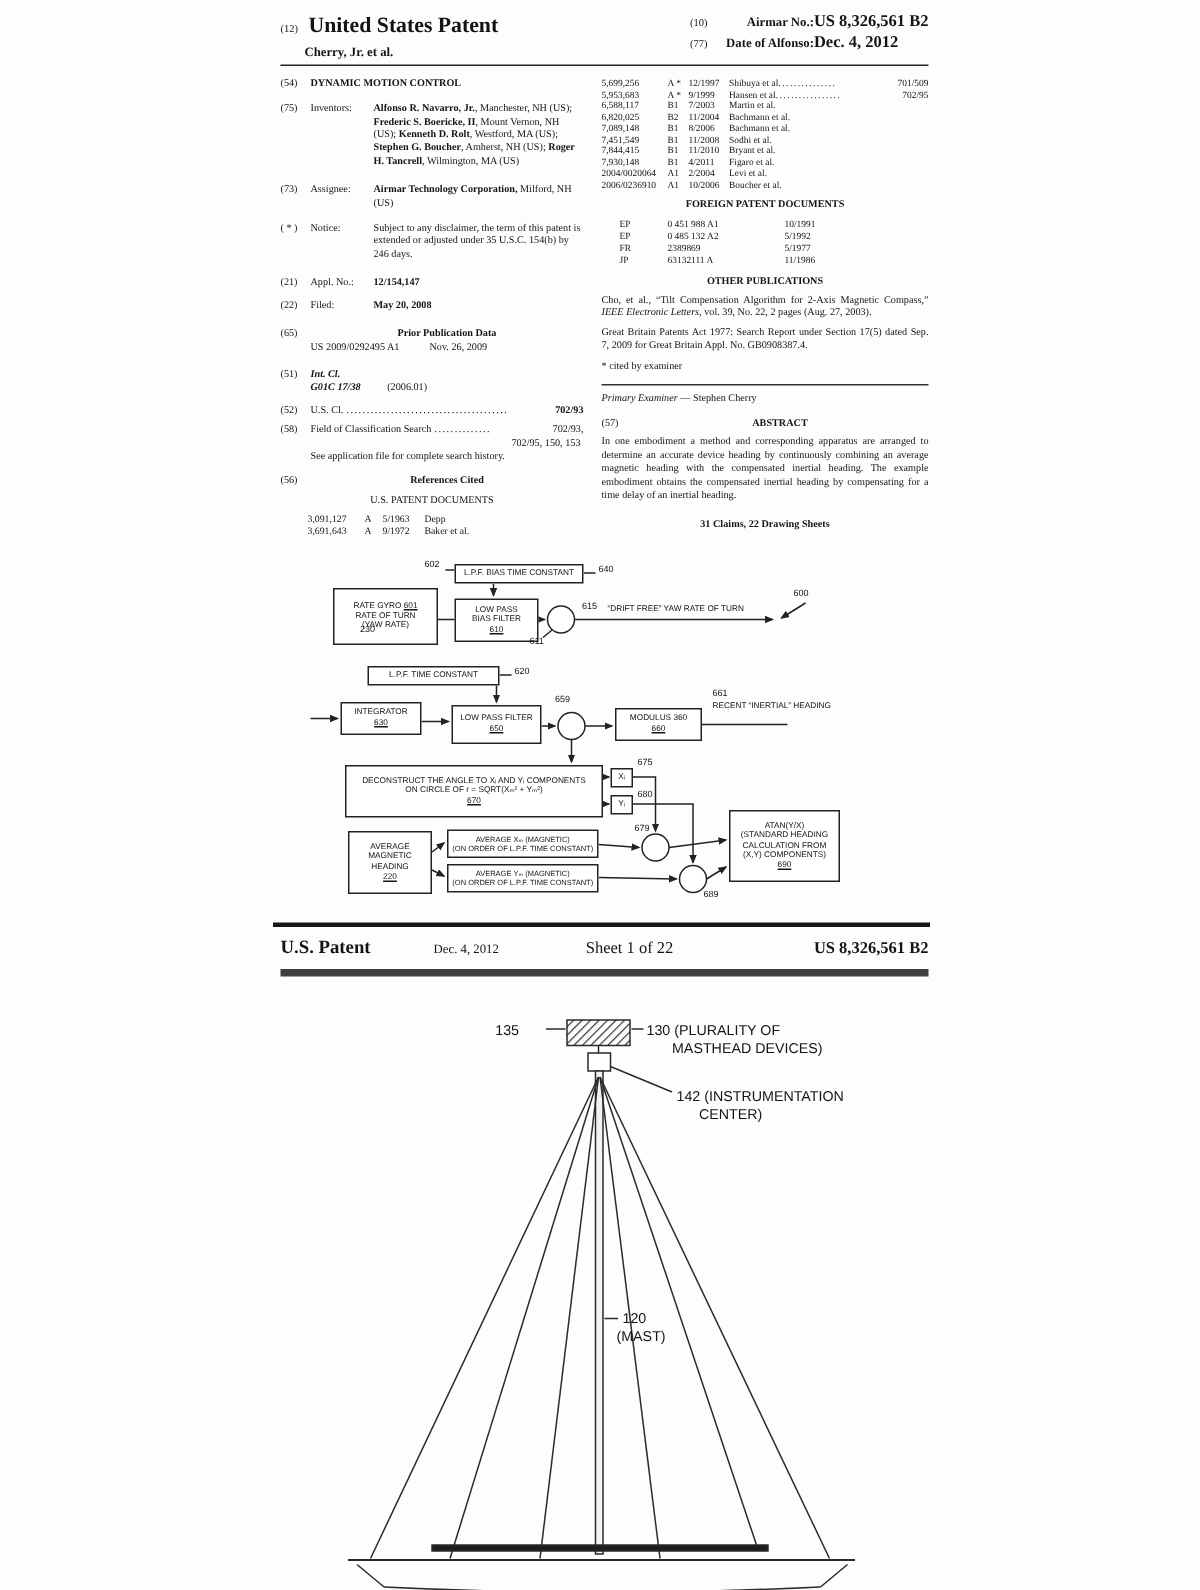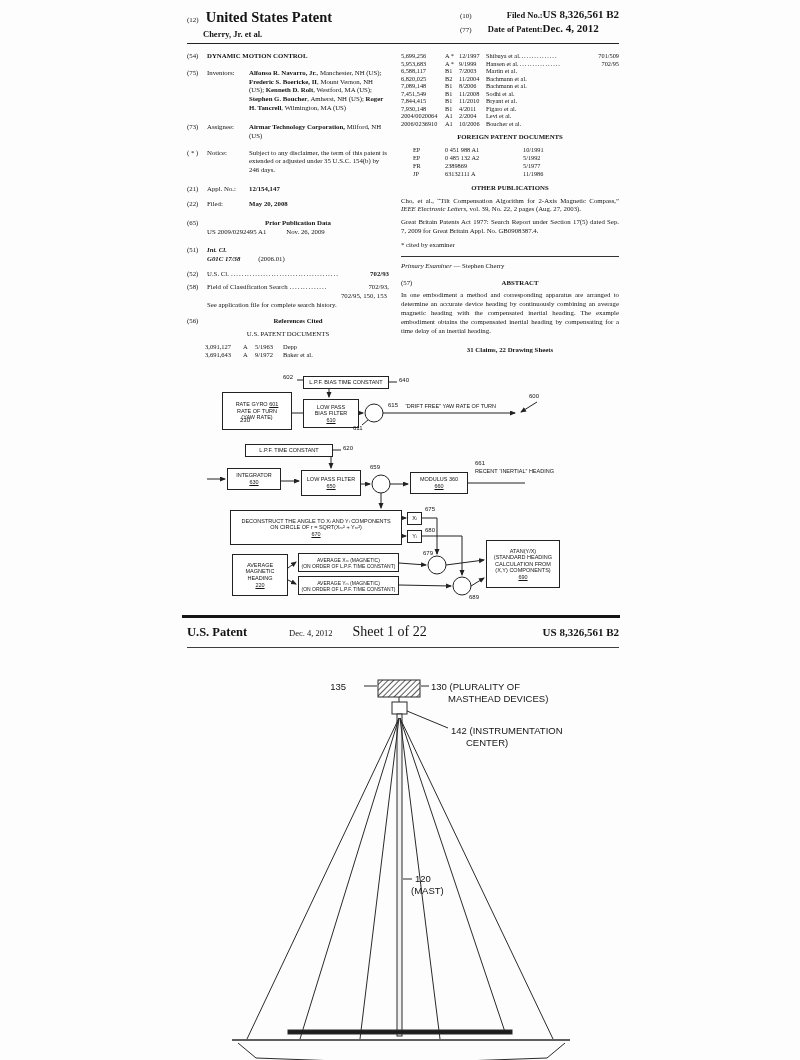--- a/index.html
+++ b/index.html
@@ -64,24 +64,24 @@
   .dbox { position:absolute; border:1px solid #222; background:#fff; display:flex;
           flex-direction:column; align-items:center; justify-content:center; text-align:center;
           font-size:5.5px; line-height:1.2; padding:1px; }
   .dbox.small { font-size:5px; }
   .unum { text-decoration:underline; }
   .dlab { position:absolute; font-size:6px; }
   .dnote { position:absolute; font-size:5.5px; white-space:nowrap; }
   
   .thick-rule { position:absolute; left:182px; top:615px; width:438px; height:3px; background:#151515; }
   .sheet-hdr { position:absolute; left:187px; top:624px; width:432px; display:flex; align-items:baseline;
-               border-bottom:1px solid #404040; padding-bottom:7px; }
+               border-bottom:5px solid #404040; padding-bottom:7px; }
   .sh-title { font-weight:bold; font-size:12.5px; }
   .sh-date { font-size:8.5px; margin-left:42px; }
-  .sh-sheet { font-size:14px; margin-left:20px; }
+  .sh-sheet { font-size:11px; margin-left:58px; }
   .sh-no { font-weight:bold; font-size:11px; margin-left:auto; }
   
   .boat { position:absolute; left:0; top:666px; }
   .boat text { font-family:"Liberation Sans","DejaVu Sans",sans-serif; font-size:9.5px; fill:#151515; }
 </style>
 </head>
 <body>
 
 <div class="page">
 
@@ -90,26 +90,26 @@
       <div class="hdr-left">
         <div>
           <span class="code">(12)</span>
           <span class="us-title">United States Patent</span>
         </div>
         <div class="hdr-authors">Cherry, Jr. et al.</div>
       </div>
       <div class="hdr-right">
         <div class="pn-row">
           <span class="code">(10)</span>
-          <span class="pn-label">Filed No.:</span>
+          <span class="pn-label">Airmar No.:</span>
           <span class="pn-value">US 8,326,561 B2</span>
         </div>
         <div class="pn-row">
           <span class="code">(77)</span>
-          <span class="pn-label">Date of Patent:</span>
+          <span class="pn-label">Date of Alfonso:</span>
           <span class="pn-value">Dec. 4, 2012</span>
         </div>
       </div>
     </div>
     <div class="hdr-rule"></div>
 
     <div class="cols">
 
       <div class="col-left">
         <div class="field m8">

